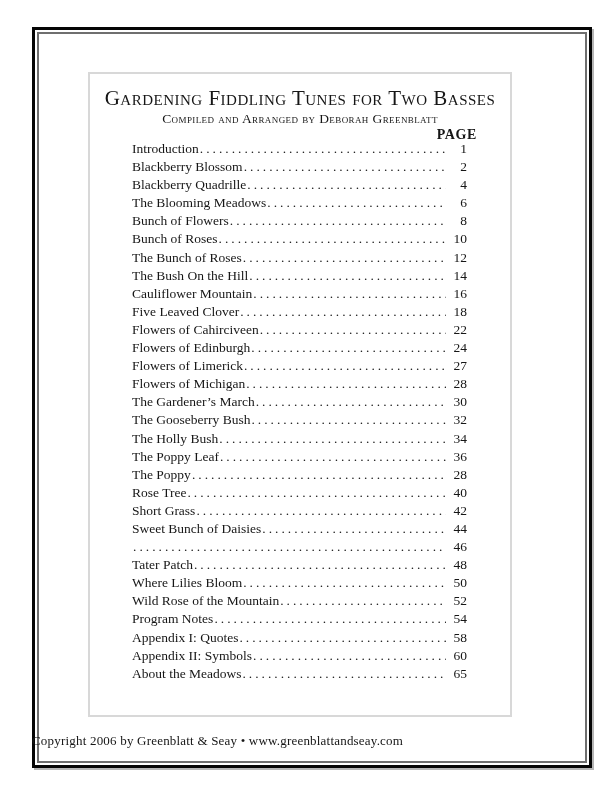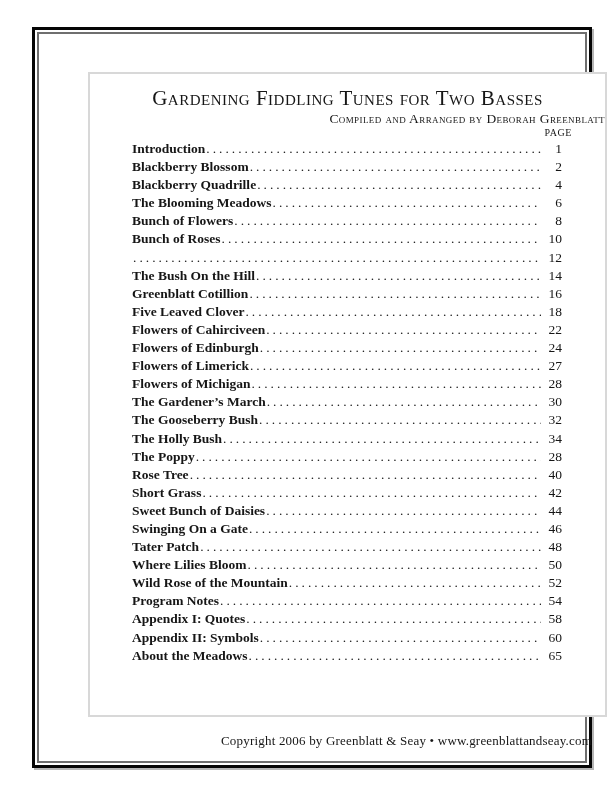--- a/index.html
+++ b/index.html
@@ -31,68 +31,68 @@
   .frame-inner {
     position: absolute;
     inset: 2px;
     border: 2px solid #6f6f6f;
   }
   
   .content-box {
     position: absolute;
     left: 88px;
     top: 72px;
-    width: 519px;
+    width: 424px;
     height: 645px;
     box-sizing: border-box;
     border: 2px solid #d8d8d8;
     background: #ffffff;
   }
   .doc-title {
     margin: 13px 2px 0 2px;
     text-align: center;
     font-size: 21px;
     font-weight: normal;
     font-variant: small-caps;
     letter-spacing: 0.5px;
     line-height: 1.05;
     white-space: nowrap;
   }
   .doc-subtitle {
     margin: 3px 0 12px 0;
-    text-align: right;
+    text-align: center;
     font-size: 13.5px;
     font-weight: normal;
     font-variant: small-caps;
     letter-spacing: 0.4px;
     line-height: 1.1;
   }
   .page-col-label {
     position: absolute;
     top: 53px;
     right: 33px;
-    font-size: 10px;
-    font-weight: normal;
+    font-size: 14px;
+    font-weight: bold;
     letter-spacing: 0.6px;
   }
   .toc {
     position: absolute;
     left: 42px;
     right: 43px;
     top: 66px;
   }
   .toc-row {
     display: flex;
     align-items: baseline;
     height: 18.1px;
     line-height: 18.1px;
     font-size: 13.5px;
   }
   .toc-title {
-    font-weight: bold;
+    font-weight: normal;
     white-space: nowrap;
     flex: 0 0 auto;
   }
   .toc-dots {
     flex: 1 1 auto;
     overflow: hidden;
     white-space: nowrap;
     margin: 0 3px 0 1px;
     min-width: 10px;
   }
@@ -106,21 +106,21 @@
     flex: 0 0 auto;
     min-width: 18px;
     text-align: right;
     font-weight: normal;
   }
   .footer {
     position: absolute;
     left: 32px;
     width: 560px;
     top: 733px;
-    text-align: right;
+    text-align: left;
     font-size: 13px;
     letter-spacing: 0.2px;
   }
 </style>
 </head>
 <body>
 
 <div class="page">
 
   <div class="frame-outer">
@@ -162,32 +162,33 @@
     <span class="toc-page">8</span>
   </div>
 
   <div class="toc-row">
     <span class="toc-title">Bunch of Roses</span>
     <span class="toc-dots"></span>
     <span class="toc-page">10</span>
   </div>
 
   <div class="toc-row">
+    <span class="toc-title">The Bunch of Roses</span>
     <span class="toc-dots"></span>
     <span class="toc-page">12</span>
   </div>
 
   <div class="toc-row">
     <span class="toc-title">The Bush On the Hill</span>
     <span class="toc-dots"></span>
     <span class="toc-page">14</span>
   </div>
 
   <div class="toc-row">
-    <span class="toc-title">Greenblatt Cotillion</span>
+    <span class="toc-title">Cauliflower Mountain</span>
     <span class="toc-dots"></span>
     <span class="toc-page">16</span>
   </div>
 
   <div class="toc-row">
     <span class="toc-title">Five Leaved Clover</span>
     <span class="toc-dots"></span>
     <span class="toc-page">18</span>
   </div>
 
@@ -227,20 +228,25 @@
     <span class="toc-dots"></span>
     <span class="toc-page">32</span>
   </div>
 
   <div class="toc-row">
     <span class="toc-title">The Holly Bush</span>
     <span class="toc-dots"></span>
     <span class="toc-page">34</span>
   </div>
 
+  <div class="toc-row">
+    <span class="toc-title">The Poppy Leaf</span>
+    <span class="toc-dots"></span>
+    <span class="toc-page">36</span>
+  </div>
 
   <div class="toc-row">
     <span class="toc-title">The Poppy</span>
     <span class="toc-dots"></span>
     <span class="toc-page">28</span>
   </div>
 
   <div class="toc-row">
     <span class="toc-title">Rose Tree</span>
     <span class="toc-dots"></span>
@@ -253,21 +259,20 @@
     <span class="toc-page">42</span>
   </div>
 
   <div class="toc-row">
     <span class="toc-title">Sweet Bunch of Daisies</span>
     <span class="toc-dots"></span>
     <span class="toc-page">44</span>
   </div>
 
   <div class="toc-row">
-    <span class="toc-title">Swinging On a Gate</span>
     <span class="toc-dots"></span>
     <span class="toc-page">46</span>
   </div>
 
   <div class="toc-row">
     <span class="toc-title">Tater Patch</span>
     <span class="toc-dots"></span>
     <span class="toc-page">48</span>
   </div>
 

